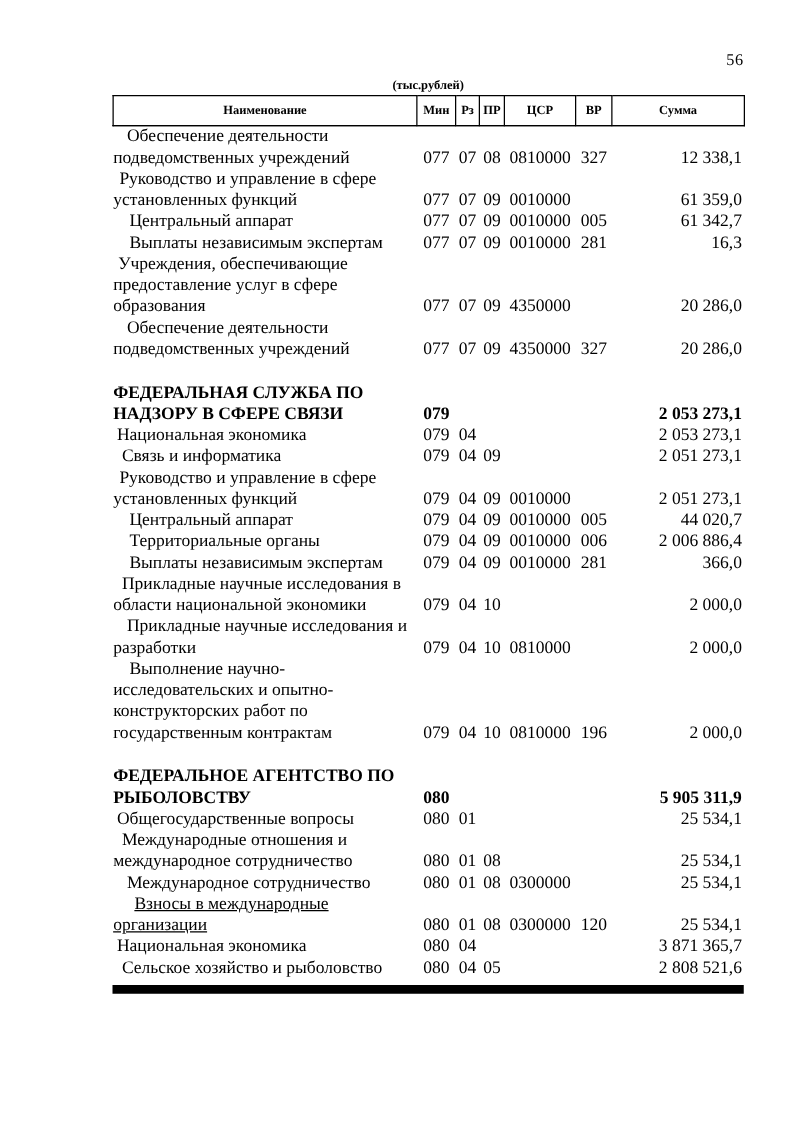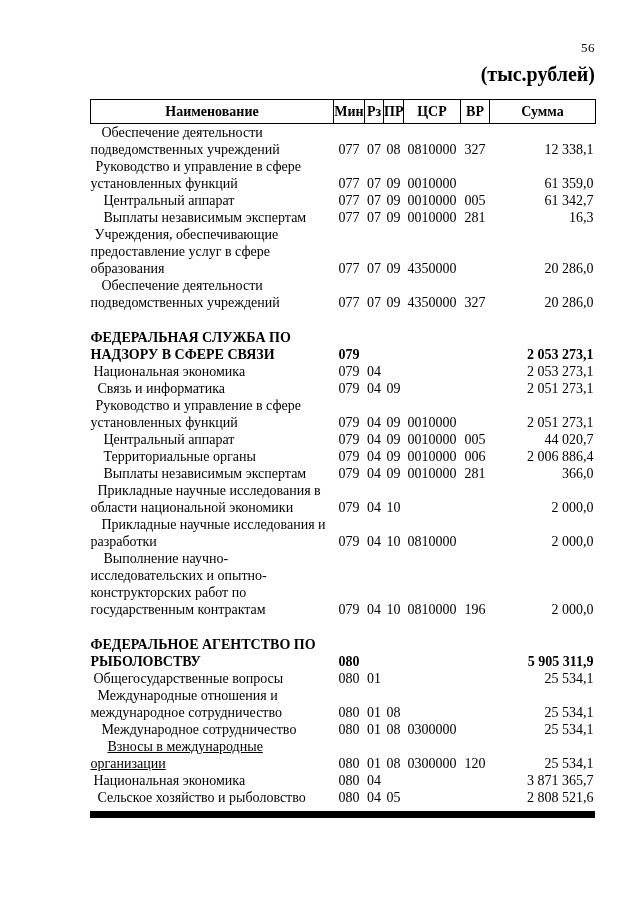--- a/index.html
+++ b/index.html
@@ -16,36 +16,36 @@
     background:#fff;
     padding:40px 45px 0 90px;
   }
   .page-number {
     text-align:right;
     font-size:13px;
     letter-spacing:0.5px;
     margin-bottom:7px;
   }
   .units {
-    text-align:right;
+    text-align:center;
     font-weight:bold;
-    font-size:20px;
-    margin-bottom:13px;
+    font-size:10px;
+    margin-bottom:2px;
   }
   table.budget {
     border-collapse:collapse;
     table-layout:fixed;
     width:505px;
     font-size:14px;
     line-height:17px;
   }
   thead th {
     border:1.5px solid #000;
     font-weight:bold;
-    font-size:14px;
+    font-size:10px;
     padding:3px 0;
     text-align:center;
     vertical-align:middle;
     overflow:hidden;
   }
   tbody td {
     vertical-align:bottom;
     padding:0;
   }
   td.c-name { text-align:left; padding-right:2px; }

